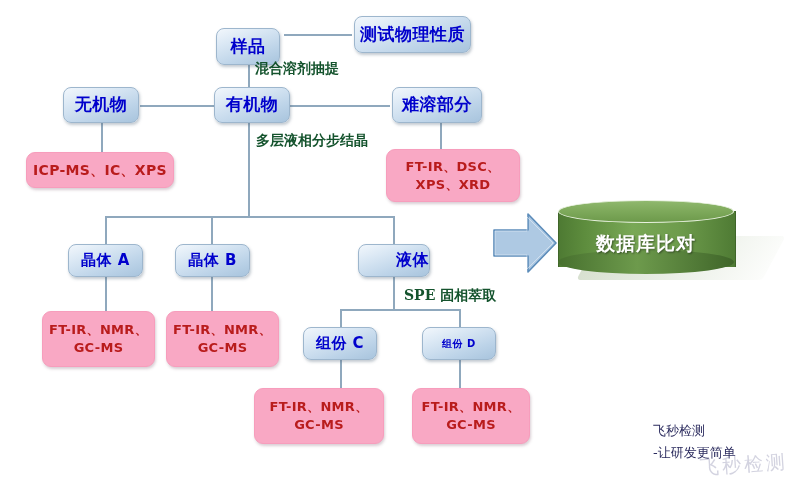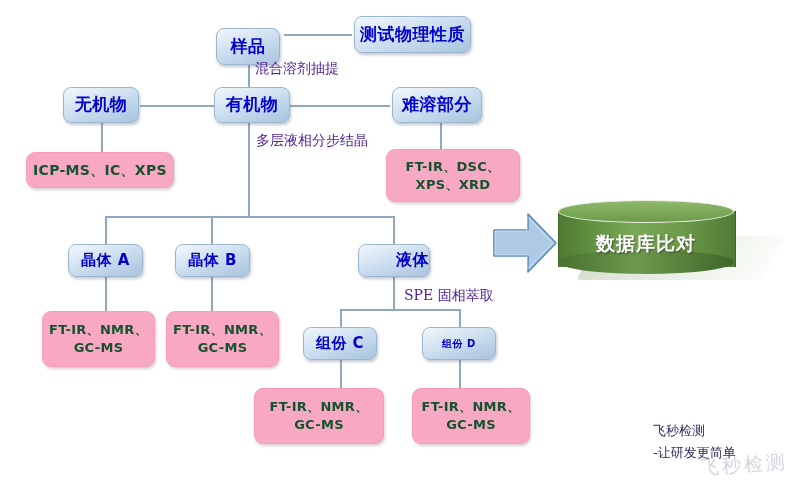--- a/index.html
+++ b/index.html
@@ -46,35 +46,35 @@
   }
 
   
   .pink {
     position: absolute;
     box-sizing: border-box;
     border-radius: 9px;
     background: #f9a8c4;
     border: 1px solid #f79dbc;
     box-shadow: 1px 2px 3px rgba(120,80,100,0.28);
-    color: #14532d;
+    color: #b91c1c;
     font-weight: bold;
     display: flex;
     align-items: center;
     justify-content: center;
     text-align: center;
     line-height: 1.35;
     letter-spacing: 0.3px;
   }
 
   
   .elabel {
     position: absolute;
-    color: #4c1d95;
-    font-weight: normal;
+    color: #14532d;
+    font-weight: bold;
     font-family: "DejaVu Serif", "Liberation Serif", serif;
     white-space: nowrap;
   }
 
   
   .arrow-wrap {
     position: absolute;
     left: 492px;
     top: 212px;
     width: 66px;
@@ -200,21 +200,21 @@
   <div class="line v" style="left:459px; top:360px; height:28px;"></div>
 
   <div class="node" style="left:216px; top:28px; width:64px; height:37px; font-size:17px;">样品</div>
 
   <div class="node" style="left:354px; top:16px; width:117px; height:37px; font-size:17px;">测试物理性质</div>
 
   <div class="node" style="left:63px; top:87px; width:76px; height:36px; font-size:17px;">无机物</div>
 
   <div class="node" style="left:214px; top:87px; width:76px; height:36px; font-size:17px;">有机物</div>
 
-  <div class="node" style="left:392px; top:87px; width:90px; height:36px; font-size:17px;">难溶部分</div>
+  <div class="node" style="left:392px; top:87px; width:90px; height:36px; font-size:17px;border-radius:7px;">难溶部分</div>
 
   <div class="node" style="left:68px; top:244px; width:75px; height:33px; font-size:15px;">晶体 A</div>
 
   <div class="node" style="left:175px; top:244px; width:75px; height:33px; font-size:15px;">晶体 B</div>
 
   <div class="node" style="left:358px; top:244px; width:72px; height:33px; font-size:16px;padding-left:37px;">液体</div>
 
   <div class="node" style="left:303px; top:327px; width:74px; height:33px; font-size:15px;">组份 C</div>
 
   <div class="node" style="left:422px; top:327px; width:74px; height:33px; font-size:10px;">组份 D</div>

